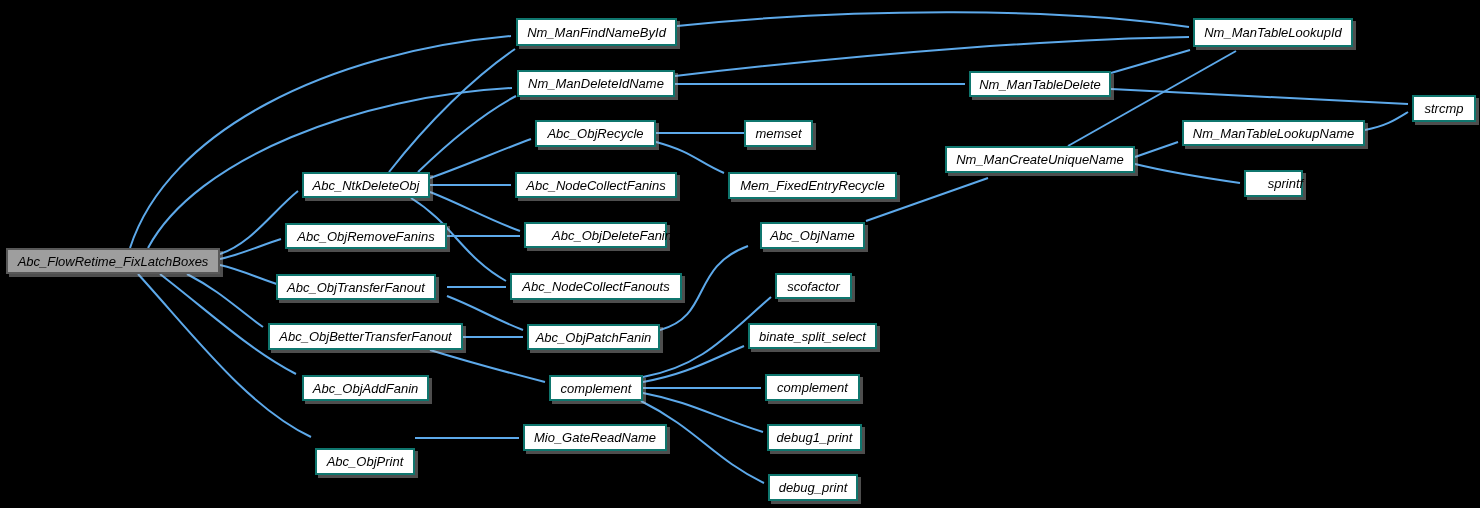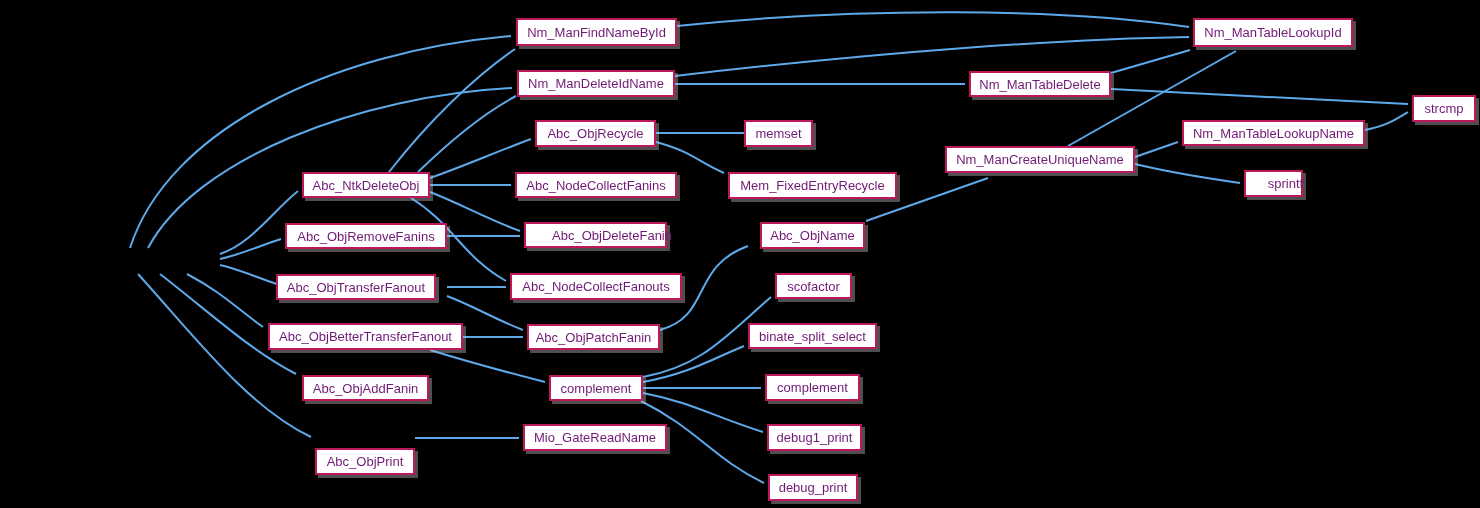--- a/index.html
+++ b/index.html
@@ -10,26 +10,27 @@
     overflow:hidden;
     font-family:"Liberation Sans",sans-serif;
   }
   #edges{position:absolute;left:0;top:0;width:1480px;height:508px;}
   #edges path{fill:none;stroke-width:2px;}
   .node{
     position:absolute;
     box-sizing:border-box;
     display:flex;align-items:center;justify-content:center;
     background:#fff;
-    border:2px solid #be185d;
+    border:2px solid #0f766e;
     box-shadow:3px 3px 0 rgba(185,185,185,0.42);
-    color:#701a75;
+    color:#000000;
     font-size:13px;
     white-space:nowrap;
     cursor:pointer;
+    font-style:italic;
   }
   .node.root{
     background:#9e9e9e;
     border-color:#585858;
   }
 </style>
 </head>
 <body style="background: rgb(0, 0, 0);">
 
 <div id="canvas">
@@ -74,20 +75,21 @@
         <path d="M675,84 L965,84" stroke="#5da9ea" marker-end="url(#arrow)"></path>
         <path d="M1111,73 L1190,50" stroke="#5da9ea" marker-end="url(#arrow)"></path>
         <path d="M1111,89 L1408,104" stroke="#5da9ea" marker-end="url(#arrow)"></path>
         <path d="M1068,146 L1236,51" stroke="#5da9ea" marker-end="url(#arrow)"></path>
         <path d="M1135,157 L1178,142" stroke="#5da9ea" marker-end="url(#arrow)"></path>
         <path d="M1135,164 C1172,173 1205,178 1240,183" stroke="#5da9ea" marker-end="url(#arrow)"></path>
         <path d="M1365,130 C1386,126 1395,120 1408,112" stroke="#5da9ea" marker-end="url(#arrow)"></path>
       </g>
   </svg>
 
+<div class="node root" style="left: 6px; top: 248px; width: 214px; height: 26px;">Abc_FlowRetime_FixLatchBoxes</div>
     <div class="node" style="left: 302px; top: 172px; width: 128px; height: 26px;">Abc_NtkDeleteObj</div>
     <div class="node" style="left: 285px; top: 223px; width: 162px; height: 26px;">Abc_ObjRemoveFanins</div>
     <div class="node" style="left: 276px; top: 274px; width: 160px; height: 26px;">Abc_ObjTransferFanout</div>
     <div class="node" style="left: 268px; top: 323px; width: 195px; height: 27px;">Abc_ObjBetterTransferFanout</div>
     <div class="node" style="left: 302px; top: 375px; width: 127px; height: 26px;">Abc_ObjAddFanin</div>
     <div class="node" style="left: 315px; top: 448px; width: 100px; height: 27px;">Abc_ObjPrint</div>
     <div class="node" style="left: 516px; top: 18px; width: 161px; height: 28px;">Nm_ManFindNameById</div>
     <div class="node" style="left: 535px; top: 120px; width: 121px; height: 27px;">Abc_ObjRecycle</div>
     <div class="node" style="left: 517px; top: 70px; width: 158px; height: 27px;">Nm_ManDeleteIdName</div>
     <div class="node" style="left: 515px; top: 172px; width: 162px; height: 26px;">Abc_NodeCollectFanins</div>

